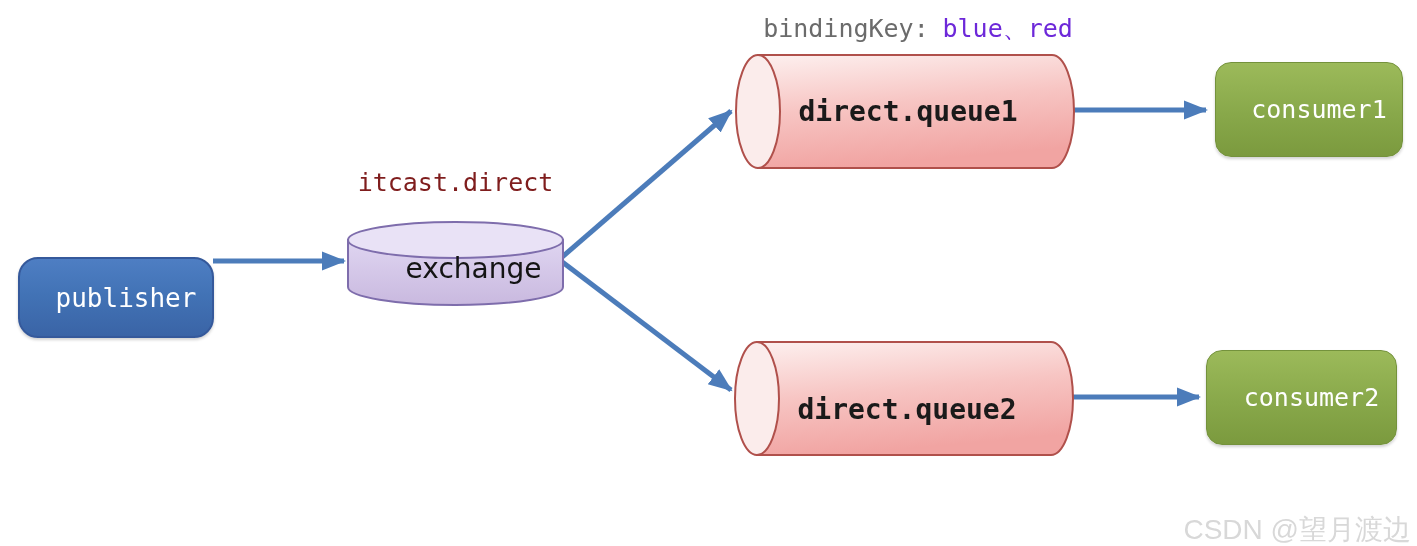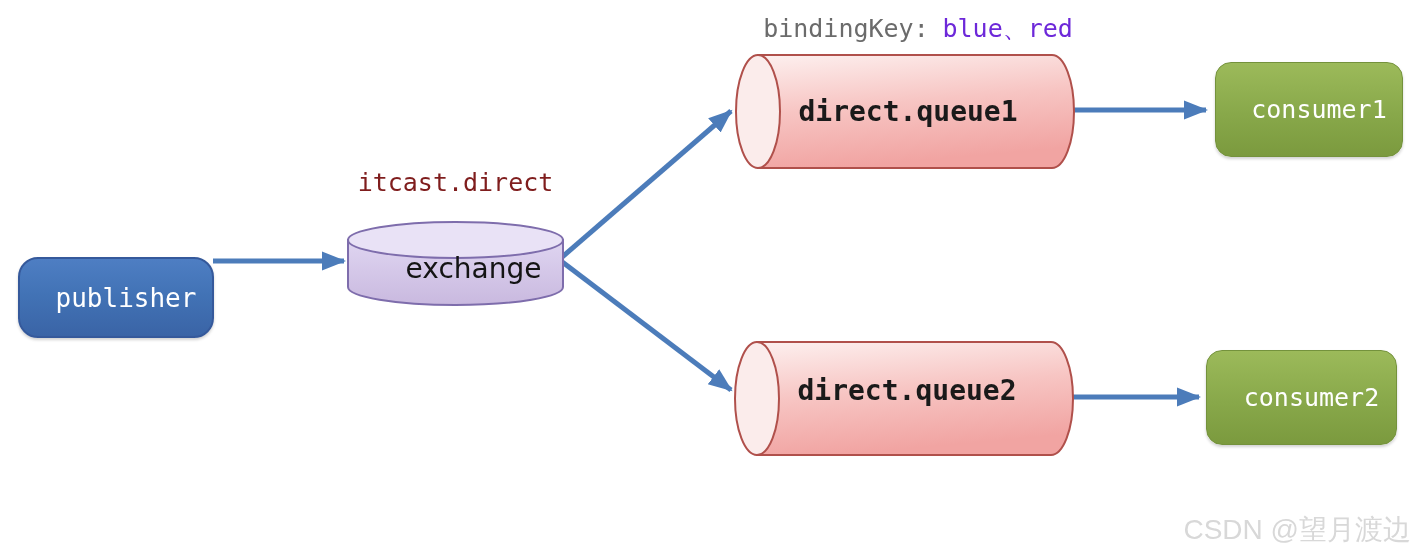--- a/index.html
+++ b/index.html
@@ -43,21 +43,21 @@
   .diagram-label {
     position:absolute;
     text-align:center;
     white-space:nowrap;
   }
   .exchange-name { left:348px; top:168px; width:215px; font-size:25px; color:#7f1d1d; }
   .exchange-text { left:348px; top:252px; width:215px; font-size:28px; color:#141414;
                    font-family:"DejaVu Sans", "Liberation Sans", sans-serif;padding-left:18px; }
   .queue-text    { font-size:28px; color:#1a1a1a;font-weight:bold; }
   .queue1-text   { left:758px; top:95px;  width:300px; }
-  .queue2-text   { left:757px; top:374px; width:300px; }
+  .queue2-text   { left:757px; top:393px; width:300px; }
 
   .binding-label { font-size:25px; color:#6b6b6b; }
   .binding-top    { left:700px; top:12px;  width:436px; }
   .binding-bottom { left:715px; top:492px; width:460px; }
   .binding-keys { color:#6d28d9; font-weight:normal; margin-left:0.55em; }
 
   .watermark {
     position:absolute; right:6px; top:511px; width:320px;
     text-align:right; font-size:28px; color:#d8d8d8;
     font-family:"Liberation Sans", "DejaVu Sans", sans-serif;

